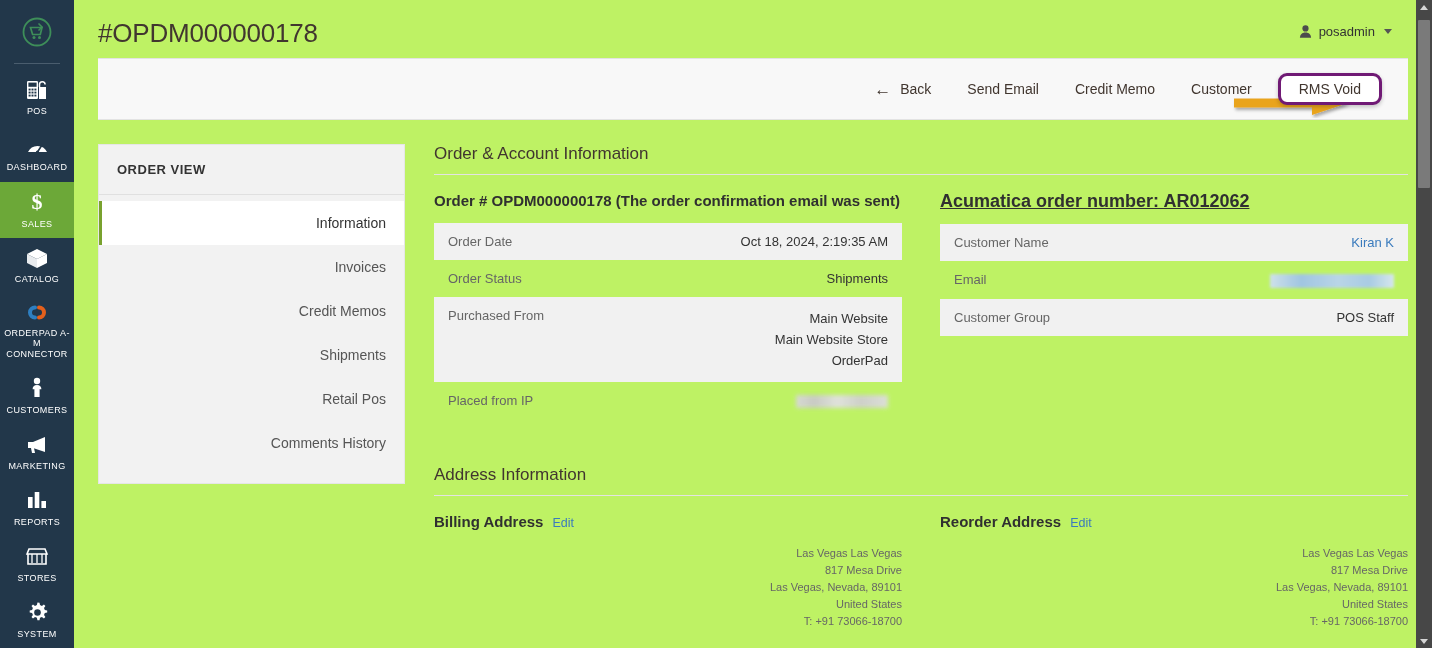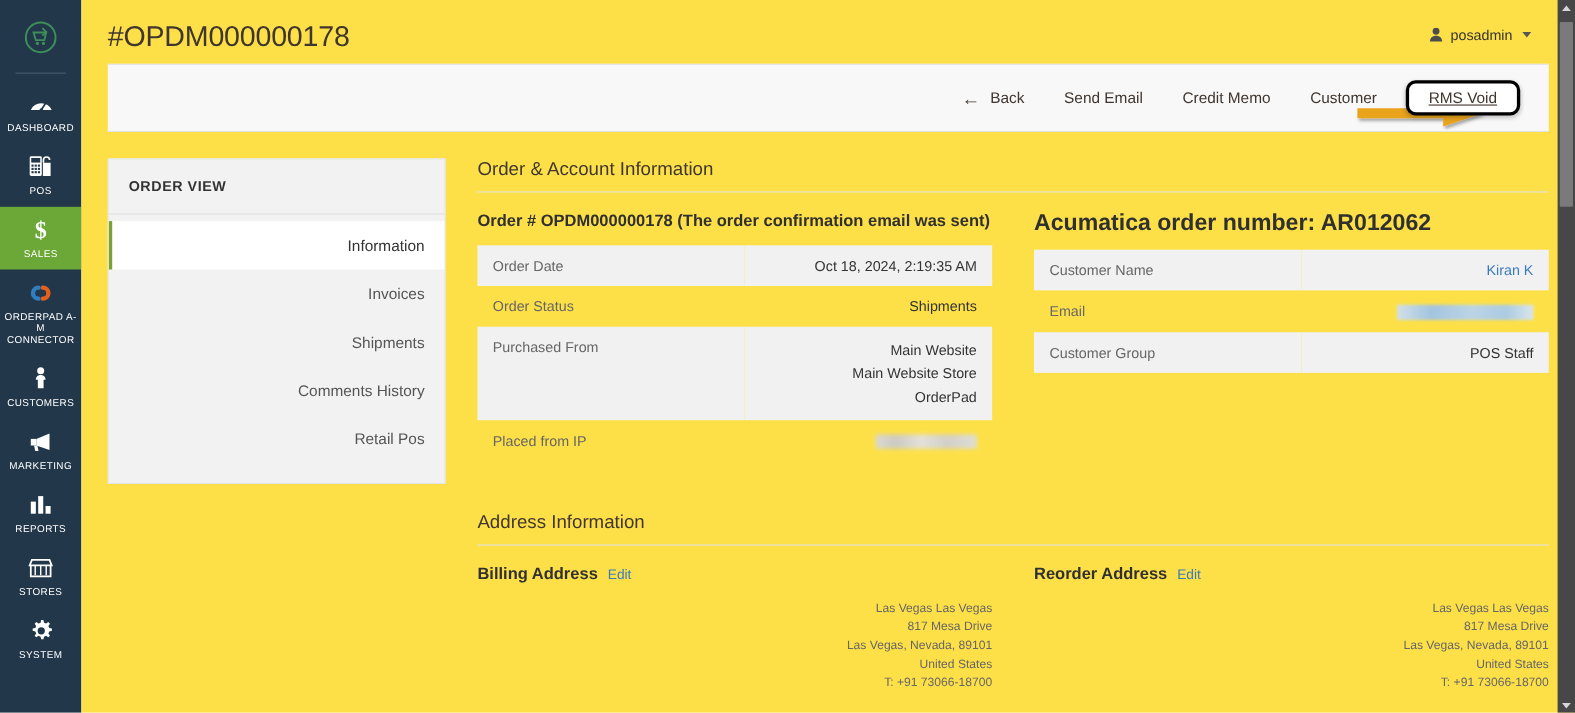--- a/index.html
+++ b/index.html
@@ -47,21 +47,21 @@
   .nav-ico svg { display:block; }
   .nav-label {
     font-size: 9px; letter-spacing: .4px; text-align:center; line-height: 1.15;
     font-family: "Liberation Sans", sans-serif;
     color: #ffffff; text-transform: uppercase;
   }
 
   
   .main {
     flex: 1 1 auto; height: 648px; position: relative;
-    background: #fde047; overflow: hidden;
+    background: #bef264; overflow: hidden;
   }
 
   .page-header {
     display:flex; align-items:flex-start; justify-content:space-between;
     padding: 16px 40px 0 24px;
     height: 58px;
   }
   .page-title {
     font-size: 26px; font-weight: 400; color: #41362f;
     font-family: "Liberation Sans", sans-serif;
@@ -91,26 +91,26 @@
   .bbtn {
     background: transparent; border: 0; outline: none;
     font-family: "Liberation Sans", sans-serif;
     font-size: 14px; color: #41362f;
     padding: 8px 18px; cursor: pointer; white-space: nowrap;
     display:flex; align-items:center; gap:9px;
   }
   .back-arrow { font-size: 17px; line-height: 1; color:#41362f; }
   .bbtn.highlight {
     background: #ffffff;
-    border: 3px solid #000000;
+    border: 3px solid #701a75;
     border-radius: 9px;
     padding: 5px 18px;
     margin-left: 8px;
     box-shadow: 0 2px 4px rgba(0,0,0,.22);
-    position: relative; z-index: 6; text-decoration: underline;
+    position: relative; z-index: 6;
   }
   
   .anno-arrow {
     position: absolute; left: 1158px; top: 88px;
     width: 120px; height: 30px; z-index: 5; pointer-events: none;
   }
 
   
   .content { display:flex; padding: 24px 24px 0 24px; gap: 0; }
 
@@ -143,21 +143,21 @@
   }
   .cols { display:flex; gap: 38px; }
   .col { flex: 1 1 0; min-width: 0; }
 
   .sub-title {
     font-size: 15px; font-weight: bold; color: #303030;
     margin: 0 0 12px 0; line-height: 1.35;
   }
   .sub-title.with-link { display:flex; align-items:baseline; gap: 9px; flex-wrap: wrap; }
   .lnk { color: #3a7bbd; font-size: 12.5px; font-weight: normal; text-decoration: none; cursor:pointer; }
-  .acu-line { font-size: 21px; font-weight: bold; color: #303030; margin: 0 0 12px 0; }
+  .acu-line { font-size: 18px; font-weight: bold; color: #303030; margin: 0 0 12px 0; text-decoration: underline; }
 
   table.kv { width: 100%; border-collapse: collapse; }
   table.kv tr.odd td { background: #f1f1f1; }
   table.kv td {
     font-size: 13px; color: #666; padding: 11px 14px; vertical-align: top;
   }
   table.kv td.k { text-align: left; width: 52%; }
   table.kv td.v { text-align: right; color: #333; }
   table.kv td.v a { color:#3a7bbd; text-decoration:none; }
   .multi { line-height: 1.62; }
@@ -202,31 +202,20 @@
         <svg width="34" height="34" viewBox="0 0 34 34">
           <circle cx="17" cy="17" r="13.5" fill="none" stroke="#3e8e59" stroke-width="1.8"></circle>
           <path d="M10.5 12.5 H22 L20.3 19.5 H12.6 Z" fill="none" stroke="#3e8e59" stroke-width="1.7"></path>
           <circle cx="14" cy="22.5" r="1.5" fill="#3e8e59"></circle>
           <circle cx="19.5" cy="22.5" r="1.5" fill="#3e8e59"></circle>
           <path d="M19 9 l3 3 -3 3" fill="none" stroke="#3e8e59" stroke-width="1.7" stroke-linecap="round" stroke-linejoin="round"></path>
         </svg>
       </span>
     </div>
     <div class="nav-divider"></div>
-
-    <a class="nav-item">
-      <span class="nav-ico">
-        <svg width="23" height="20" viewBox="0 0 23 20">
-          <path d="M2 16 A10.5 10.5 0 0 1 21 16 Z" fill="#fff"></path>
-          <circle cx="11.5" cy="16" r="1.6" fill="#22374a"></circle>
-          <path d="M11.5 16 L16 9" stroke="#22374a" stroke-width="1.6" stroke-linecap="round"></path>
-        </svg>
-      </span>
-      <span class="nav-label">DASHBOARD</span>
-    </a>
 
     <a class="nav-item">
       <span class="nav-ico">
         <svg width="24" height="22" viewBox="0 0 24 22">
           <rect x="2" y="2" width="11" height="18" rx="1.3" fill="#fff"></rect>
           <rect x="3.4" y="3.6" width="8.2" height="4.2" fill="#22374a"></rect>
           <g fill="#22374a">
             <rect x="3.6" y="9.6" width="2" height="1.9"></rect>
               <rect x="6.5" y="9.6" width="2" height="1.9"></rect>
               <rect x="9.4" y="9.6" width="2" height="1.9"></rect>
@@ -237,29 +226,51 @@
               <rect x="6.5" y="15.6" width="2" height="1.9"></rect>
               <rect x="9.4" y="15.6" width="2" height="1.9"></rect>
           </g>
           <path d="M14 8 h7 v12 h-7 z" fill="#fff"></path>
           <path d="M14.5 8 v-2.5 a2.8 2.8 0 0 1 5.6 0" fill="none" stroke="#fff" stroke-width="1.5"></path>
         </svg>
       </span>
       <span class="nav-label">POS</span>
     </a>
 
+    <a class="nav-item">
+      <span class="nav-ico">
+        <svg width="23" height="20" viewBox="0 0 23 20">
+          <path d="M2 16 A10.5 10.5 0 0 1 21 16 Z" fill="#fff"></path>
+          <circle cx="11.5" cy="16" r="1.6" fill="#22374a"></circle>
+          <path d="M11.5 16 L16 9" stroke="#22374a" stroke-width="1.6" stroke-linecap="round"></path>
+        </svg>
+      </span>
+      <span class="nav-label">DASHBOARD</span>
+    </a>
+
     <a class="nav-item active">
       <span class="nav-ico">
         <svg width="16" height="24" viewBox="0 0 16 24">
           <text x="8" y="19" text-anchor="middle" font-family="Liberation Serif, serif" font-size="22" font-weight="bold" fill="#fff">$</text>
         </svg>
       </span>
       <span class="nav-label">SALES</span>
     </a>
 
+    <a class="nav-item">
+      <span class="nav-ico">
+        <svg width="24" height="22" viewBox="0 0 24 22">
+          <path d="M12 2 L22 7 L12 12 L2 7 Z" fill="#fff"></path>
+          <path d="M2 7 L2 16 L12 21 L12 12 Z" fill="#e8ebee"></path>
+          <path d="M22 7 L22 16 L12 21 L12 12 Z" fill="#fff"></path>
+        </svg>
+      </span>
+
+      <span class="nav-label">CATALOG</span>
+    </a>
 
     <a class="nav-item">
       <span class="nav-ico">
         <svg width="26" height="17" viewBox="0 0 26 17">
           <path d="M11 3.5 A5 5 0 1 0 11 13.5" fill="none" stroke="#2e7fc1" stroke-width="4" stroke-linecap="round"></path>
           <path d="M15 3.5 A5 5 0 1 1 15 13.5" fill="none" stroke="#e4601c" stroke-width="4" stroke-linecap="round"></path>
         </svg>
       </span>
       <span class="nav-label">ORDERPAD A-M CONNECTOR</span>
     </a>
@@ -361,23 +372,24 @@
       </svg>
     </span>
 
     <div class="content">
 
       <aside class="order-view-panel">
         <div class="ovp-head">ORDER VIEW</div>
         <ul class="ovp-list">
           <li class="ovp-item active">Information</li>
           <li class="ovp-item">Invoices</li>
+          <li class="ovp-item">Credit Memos</li>
           <li class="ovp-item">Shipments</li>
+          <li class="ovp-item">Retail Pos</li>
           <li class="ovp-item">Comments History</li>
-          <li class="ovp-item">Retail Pos</li>
         </ul>
       </aside>
 
       <section class="detail">
 
         <h2 class="section-title">Order &amp; Account Information</h2>
 
         <div class="cols">
 
           <div class="col">

